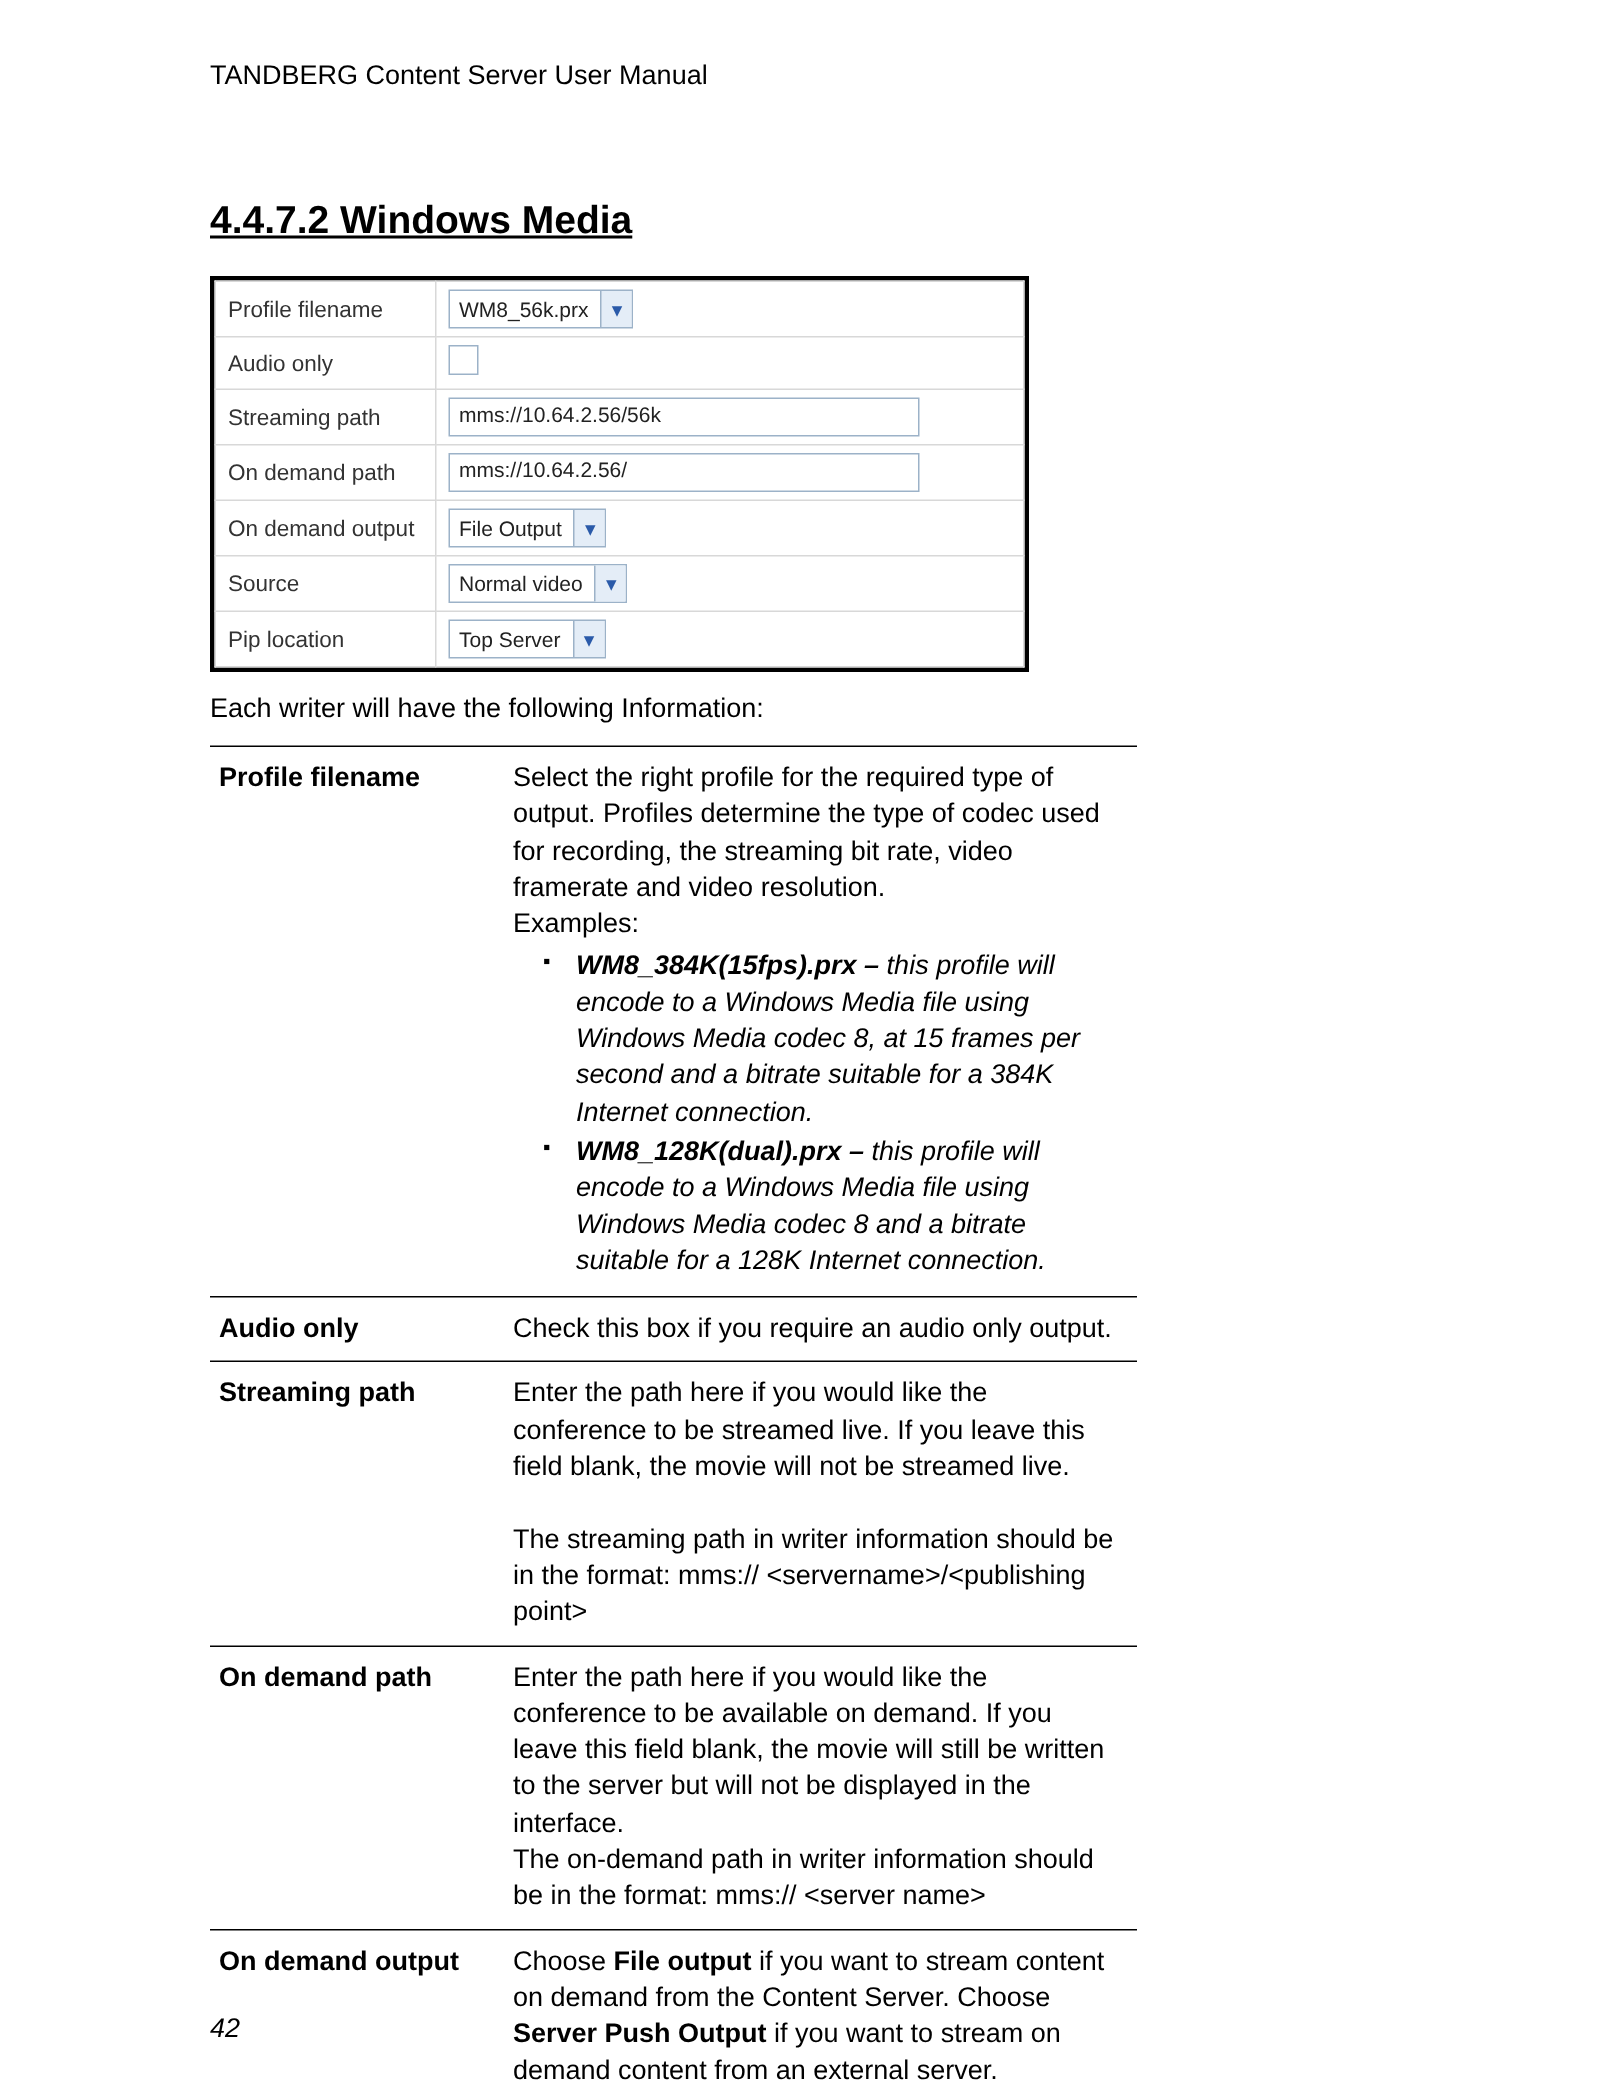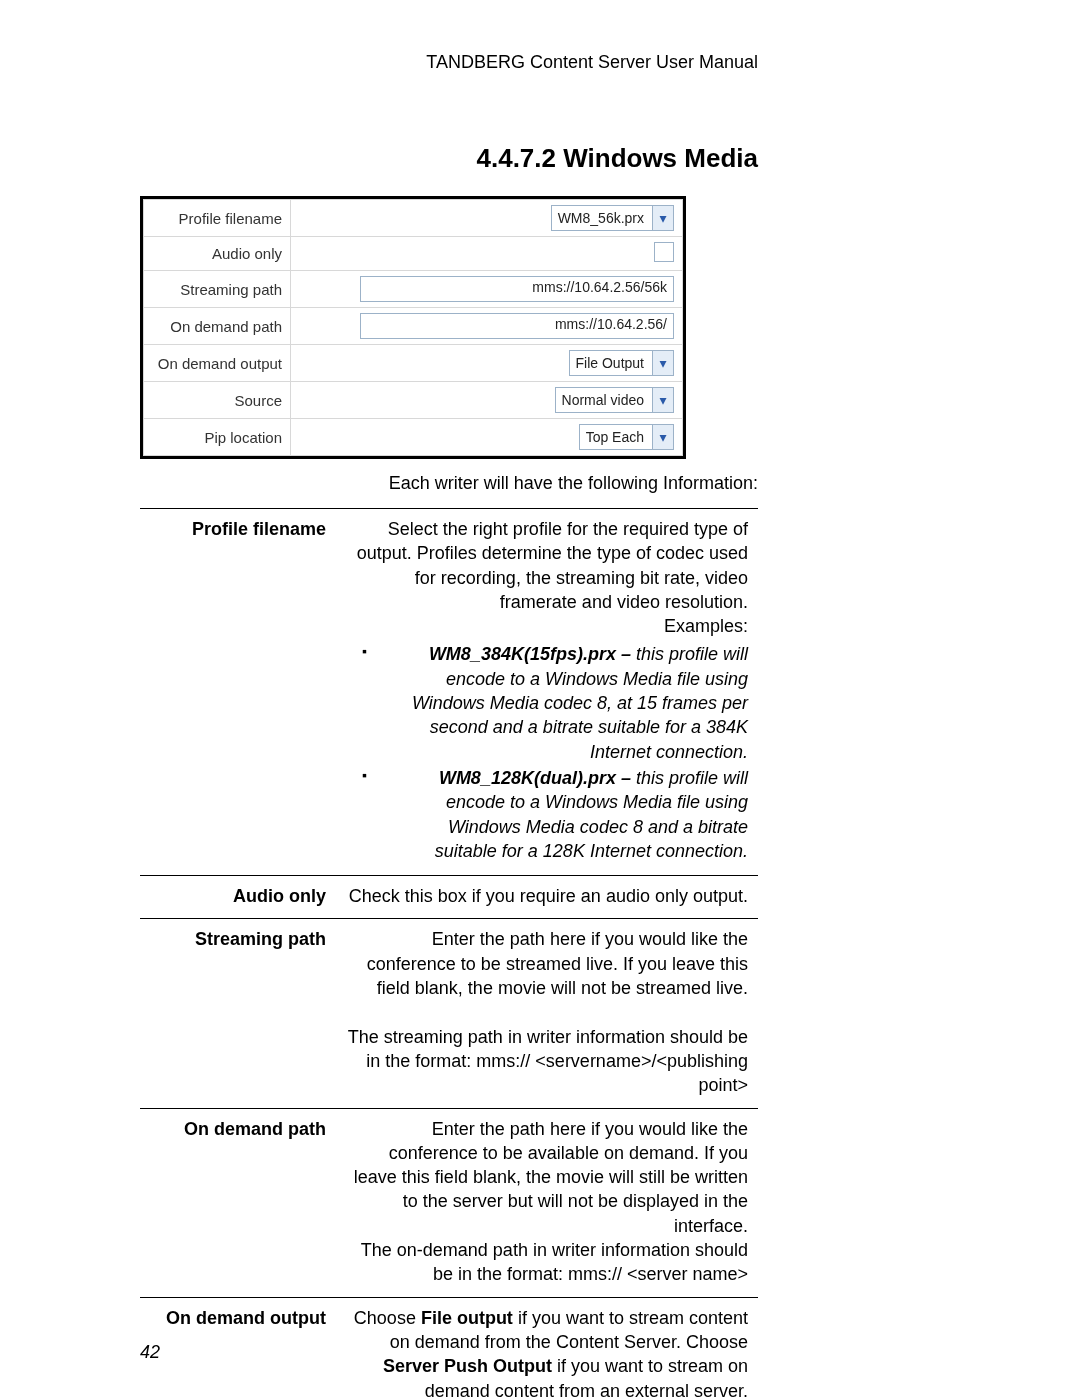--- a/index.html
+++ b/index.html
@@ -5,32 +5,32 @@
   body {
     margin: 0;
     background: #fff;
     font-family: Arial, Helvetica, sans-serif;
     color: #000;
   }
   .page {
     width: 893px;
     height: 1397px;
     box-sizing: border-box;
-    padding: 52px 135px 40px 140px;
+    padding: 40px 135px 40px 140px;
     position: relative;
-    text-align: right;
   }
   .header-line {
     font-size: 18px;
     margin-bottom: 70px;
   }
   h2.section-h {
     font-size: 26px;
     font-weight: bold;
     margin: 0 0 22px 0;
+    text-decoration: underline;
   }
   .intro-p {
     font-size: 18px;
     line-height: 1.35;
     margin-bottom: 14px;
   }
 
   
   .screenshot {
     border: 3px solid #000;
@@ -196,21 +196,21 @@
           <span class="ss-select">
             <span>Normal video</span>
             <span class="chev">▾</span>
           </span>
         </td>
       </tr>
       <tr>
         <td class="label-cell">Pip location</td>
         <td>
           <span class="ss-select">
-            <span>Top Each</span>
+            <span>Top Server</span>
             <span class="chev">▾</span>
           </span>
         </td>
       </tr>
     </tbody>
       </table>
   </div>
 
   <div class="after-ss">Each writer will have the following Information:</div>
 

